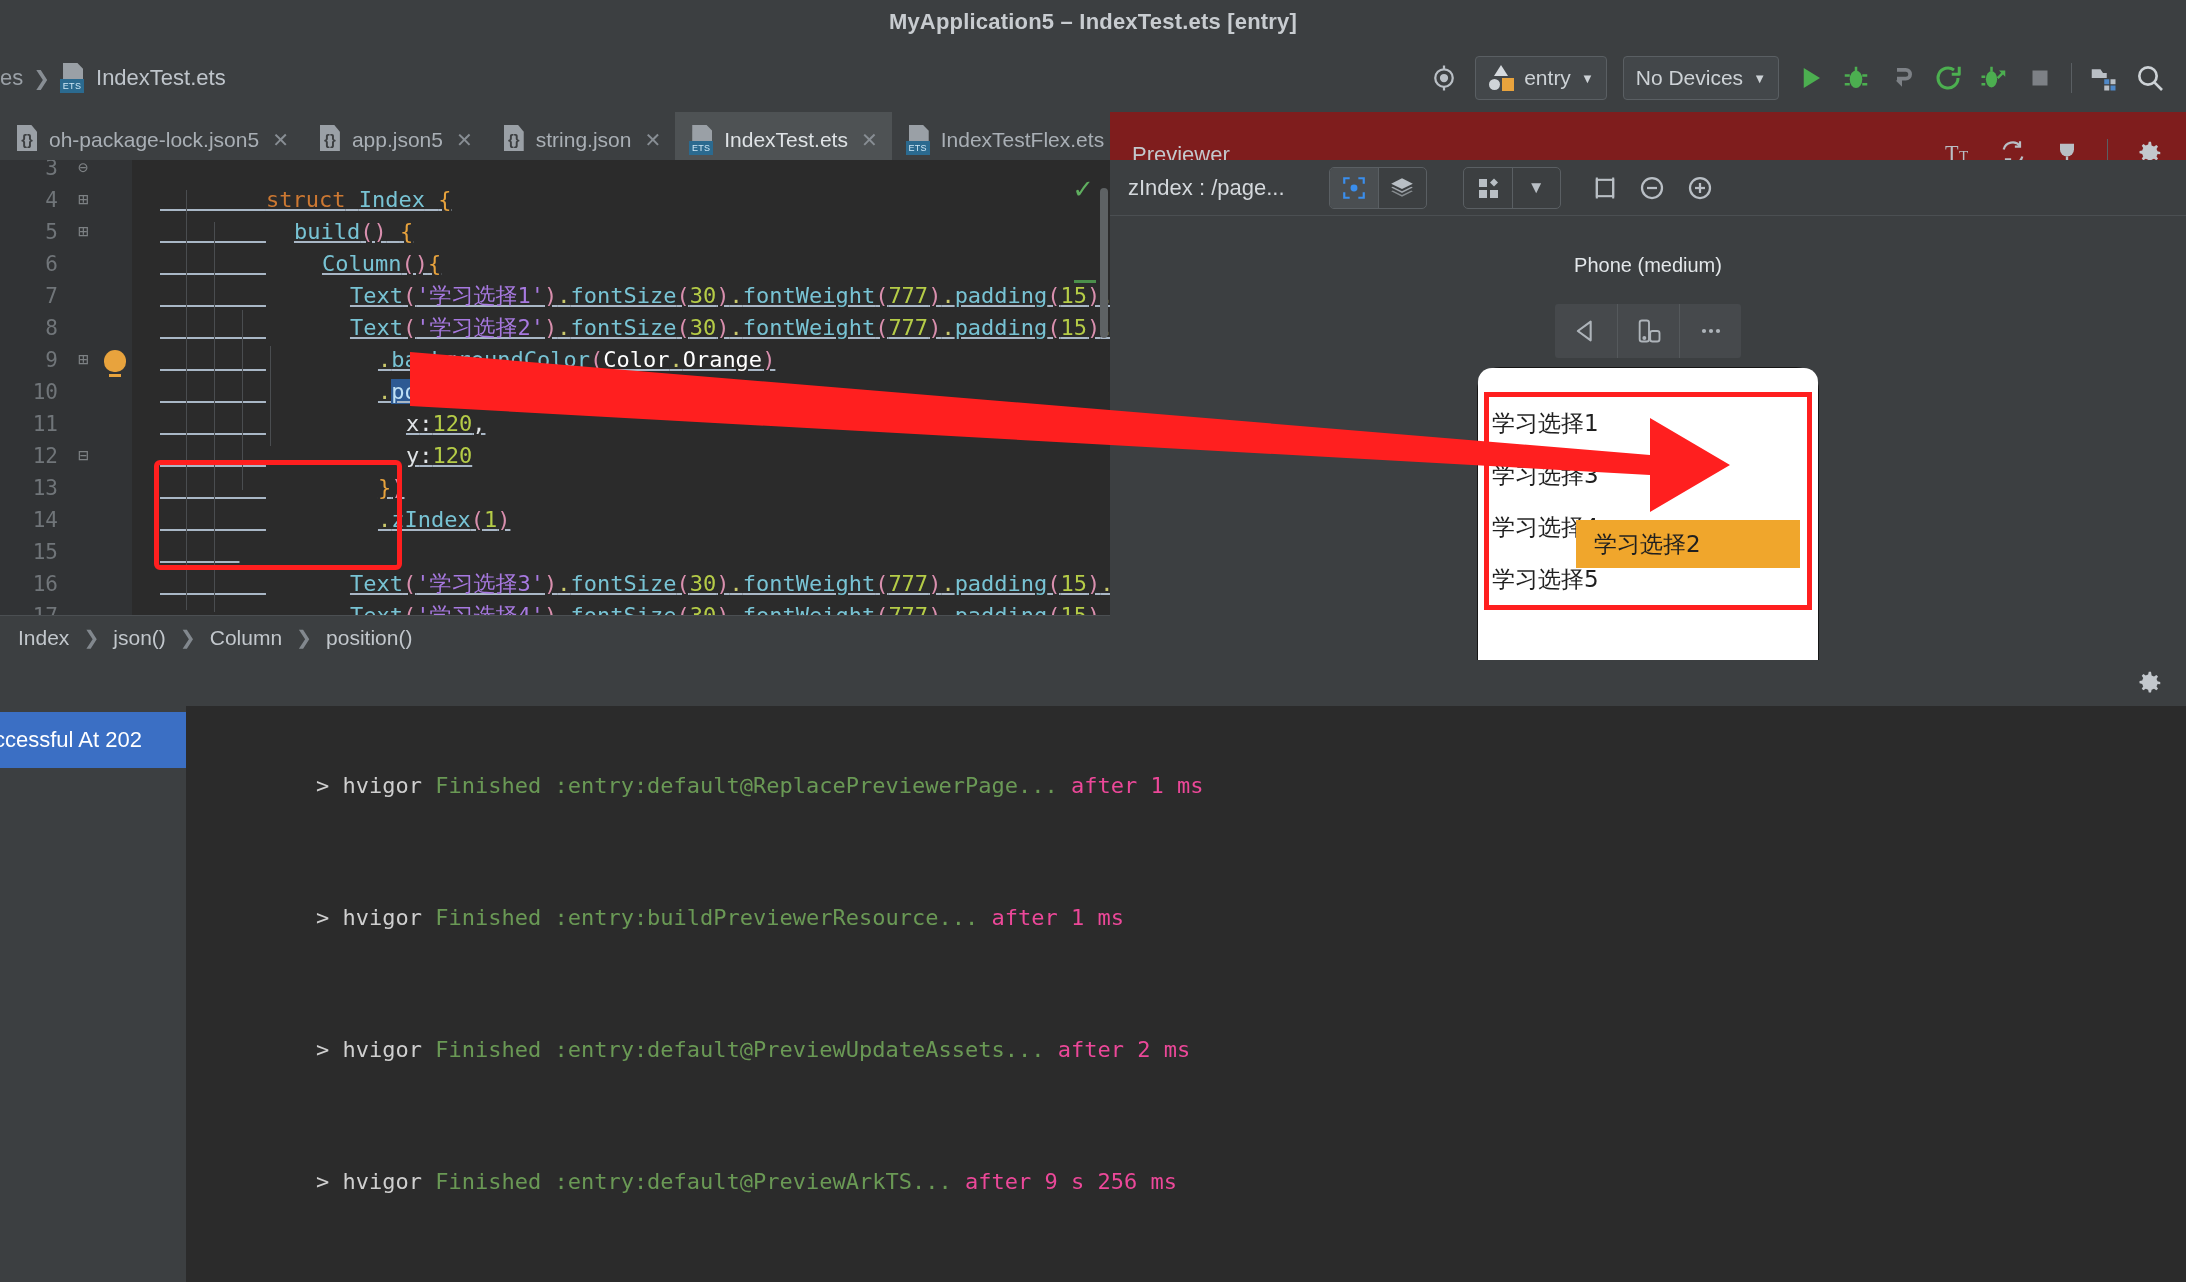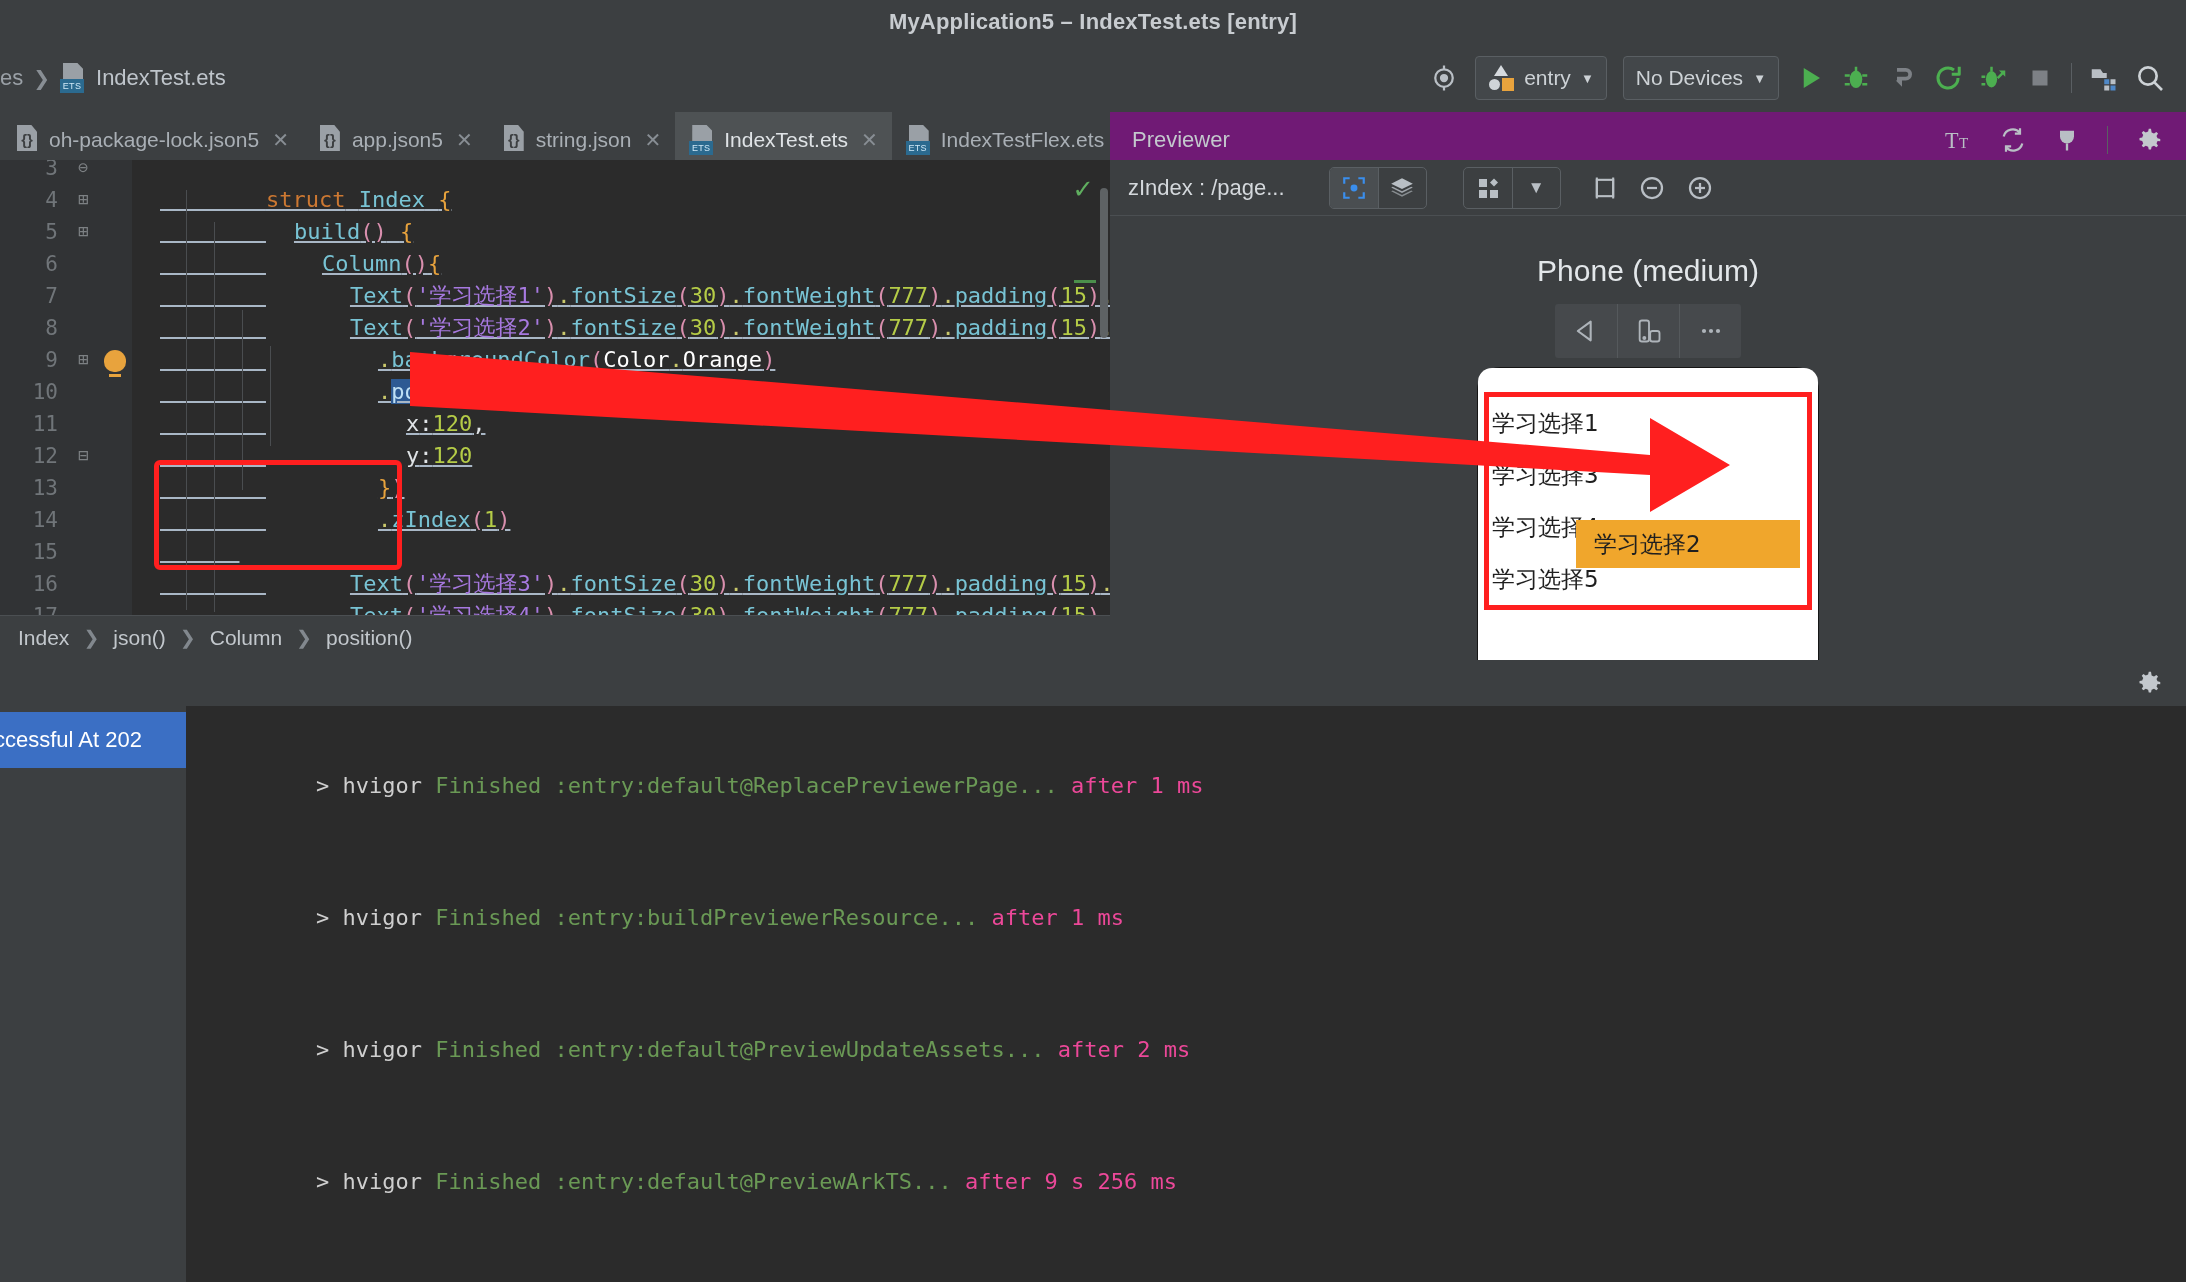--- a/index.html
+++ b/index.html
@@ -73,21 +73,21 @@
     color: #a9afb5; font-size: 21px; position: relative; white-space: nowrap; cursor: pointer;
   }
   .tab.active { background: #4e5254; color: #dfe3e6; }
   .tab.active::after {
     content: ""; position: absolute; left: 0; right: 0; bottom: 0; height: 4px; background: #4e88c7;
   }
   .tab .close { color: #888e94; font-size: 20px; margin-left: 4px; }
 
   .tabstrip-right {
     position: absolute; left: 1110px; top: 112px; width: 1076px; height: 56px;
-    background: #701a75; display: flex; align-items: center;
+    background: #7f1d1d; display: flex; align-items: flex-end;
   }
   .prev-title { color: #c3c8cd; font-size: 22px; padding-left: 22px; }
   .prev-icons { margin-left: auto; display: flex; align-items: center; gap: 26px; padding-right: 22px; color: #b9bfc5; }
 
   
   .editor {
     position: absolute; left: 0; top: 160px; width: 1110px; height: 455px;
     background: #2b2b2b; overflow: hidden;
   }
   .gutter {
@@ -167,21 +167,21 @@
   }
   .seg > div.on { background: #4a4e51; }
   .seg > div + div { border-left: 1px solid #5a5f63; }
 
   .prev-body {
     position: absolute; left: 0; top: 56px; width: 100%; bottom: 0; background: #3c3f41;
     overflow: hidden;
   }
   .device-name {
     position: absolute; left: 0; right: 0; top: 38px; text-align: center;
-    color: #e3e7ea; font-size: 30px;
+    color: #e3e7ea; font-size: 20px;
   }
   .device-ctrls {
     position: absolute; left: 50%; transform: translateX(-50%); top: 88px;
     display: flex; background: #46494c; border-radius: 3px;
   }
   .device-ctrls > div {
     width: 62px; height: 54px; display: flex; align-items: center; justify-content: center; color: #aeb4ba;
   }
   .device-ctrls > div + div { border-left: 1px solid #55595c; }
 

